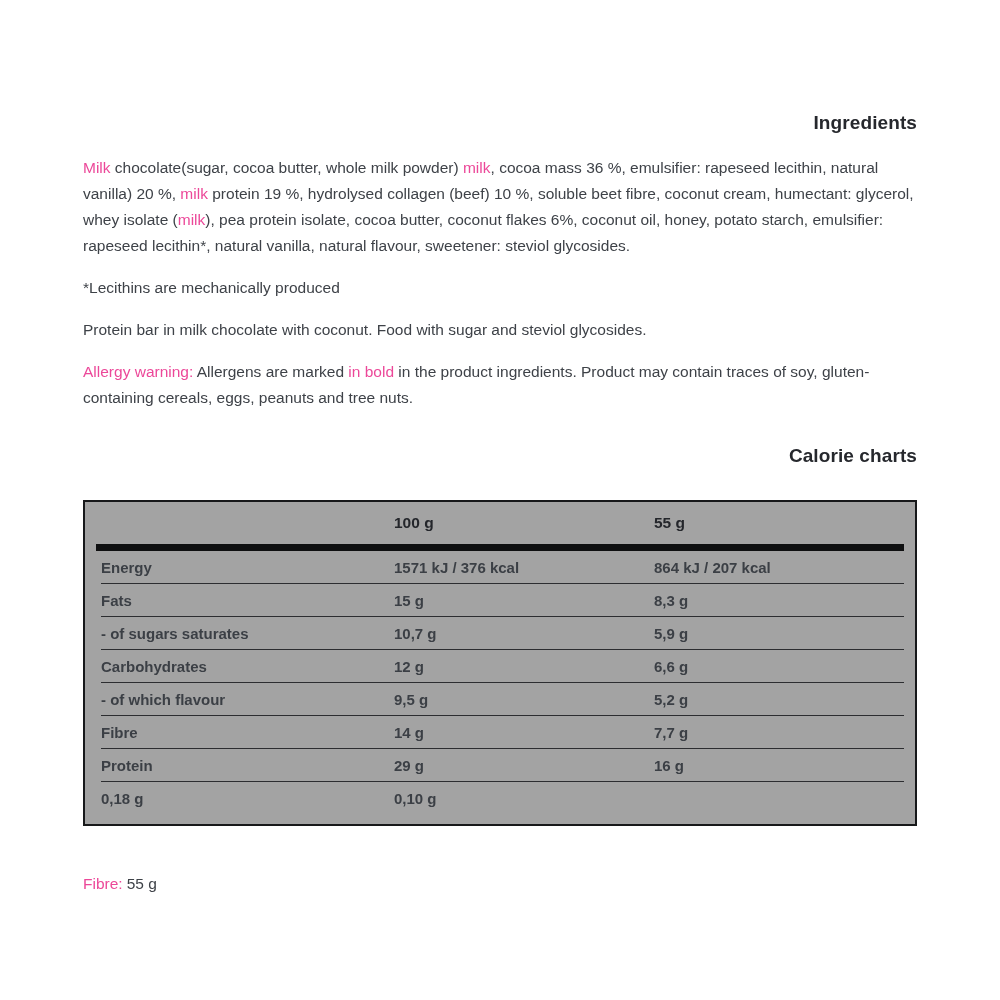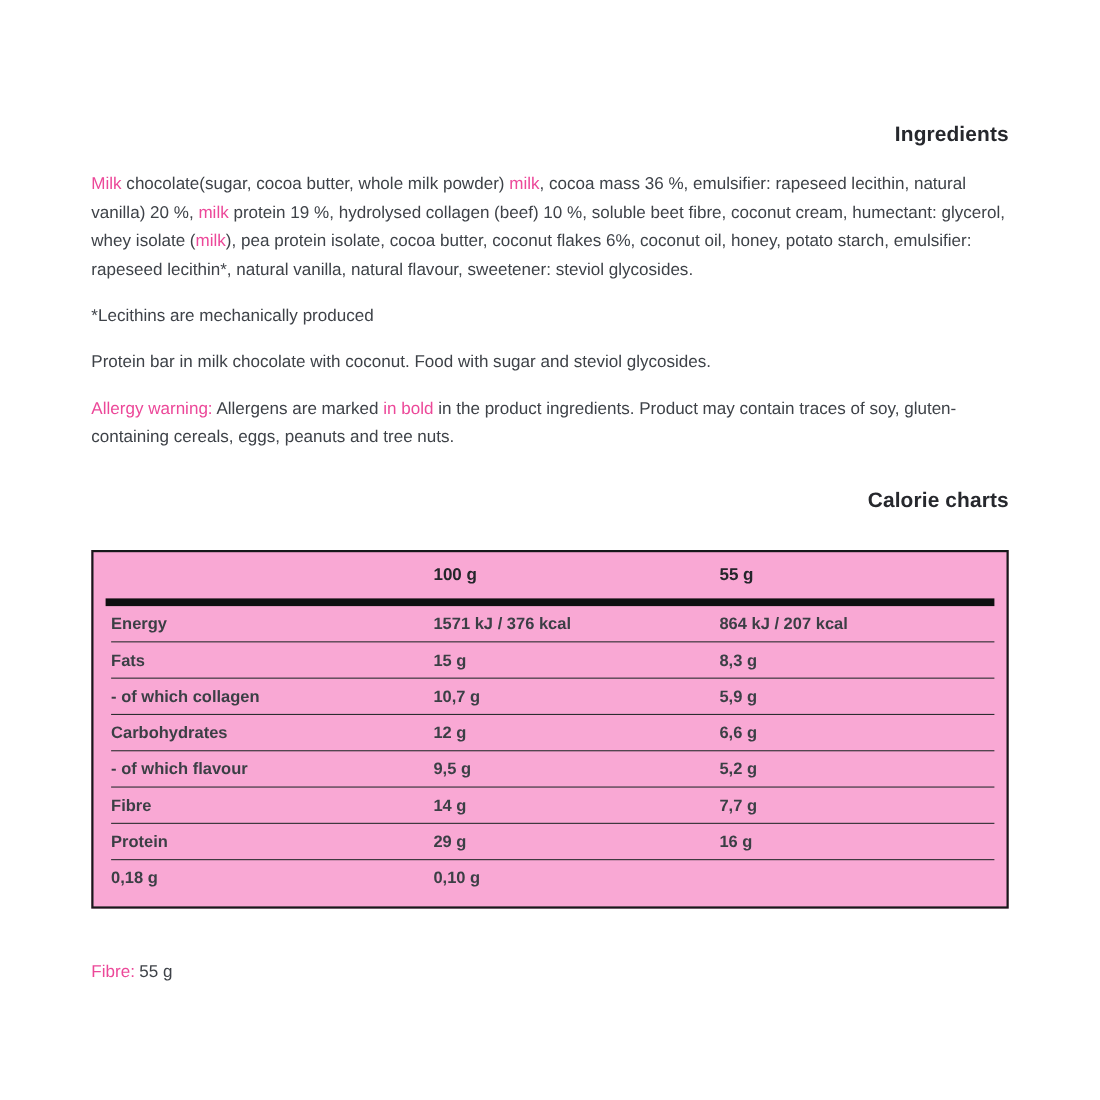--- a/index.html
+++ b/index.html
@@ -36,21 +36,21 @@
     margin: 0 0 16px 0;
     color: #3e4248;
   }
   p.body strong, .bold {
     font-weight: 400;
     color: #ec4899;
   }
   
   .nutrition-table {
     border: 2px solid #17181a;
-    background: #f9a8d4;
+    background: #a3a3a3;
   }
   .nt-header {
     display: grid;
     grid-template-columns: 293px 260px auto;
     padding-left: 16px;
     height: 42px;
     align-items: center;
   }
   .nt-header .nt-cell {
     font-size: 15.5px;
@@ -120,21 +120,21 @@
           <div class="nt-cell">Energy</div>
           <div class="nt-cell">1571 kJ / 376 kcal</div>
           <div class="nt-cell">864 kJ / 207 kcal</div>
         </div>
         <div class="nt-row">
           <div class="nt-cell">Fats</div>
           <div class="nt-cell">15 g</div>
           <div class="nt-cell">8,3 g</div>
         </div>
         <div class="nt-row">
-          <div class="nt-cell">- of which collagen</div>
+          <div class="nt-cell">- of sugars saturates</div>
           <div class="nt-cell">10,7 g</div>
           <div class="nt-cell">5,9 g</div>
         </div>
         <div class="nt-row">
           <div class="nt-cell">Carbohydrates</div>
           <div class="nt-cell">12 g</div>
           <div class="nt-cell">6,6 g</div>
         </div>
         <div class="nt-row">
           <div class="nt-cell">- of which flavour</div>

